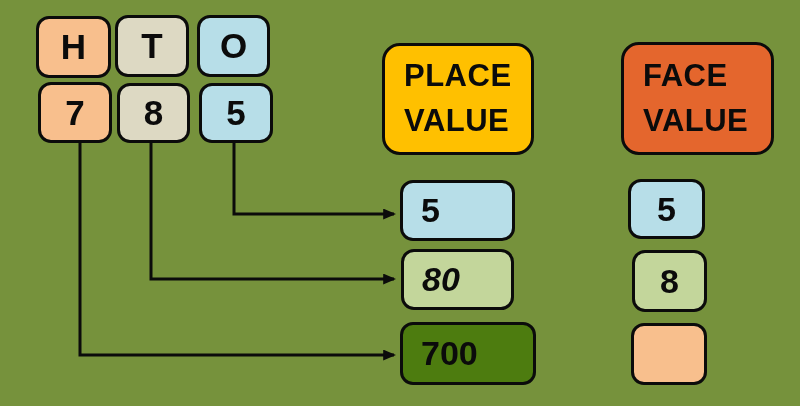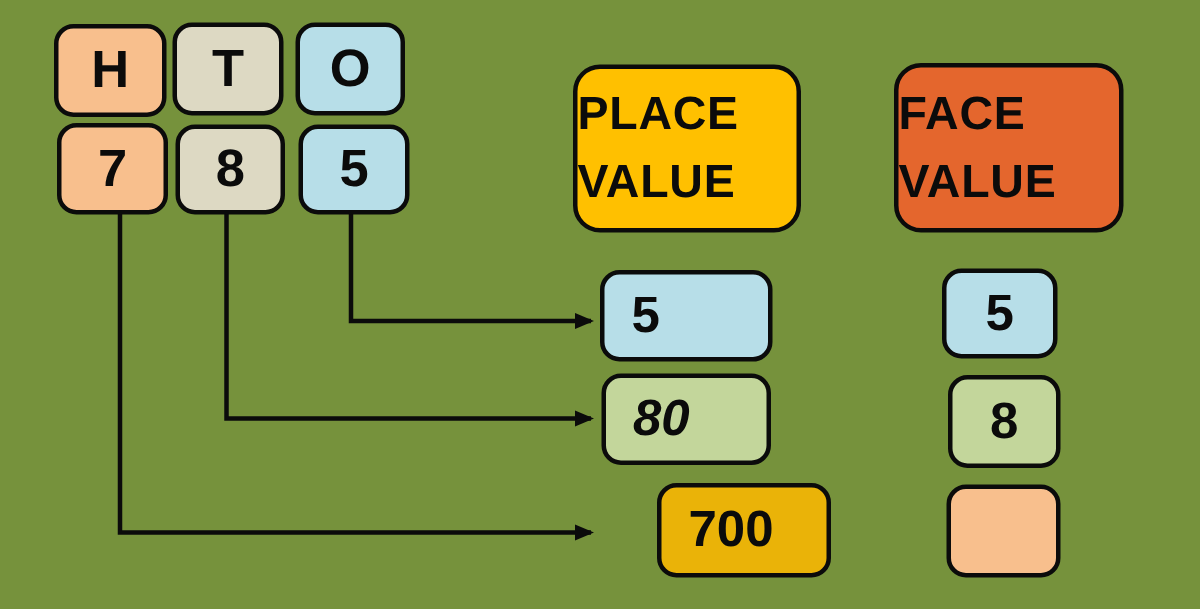--- a/index.html
+++ b/index.html
@@ -24,20 +24,21 @@
     justify-content: center;
     font-weight: bold;
     color: #0b0b0b;
   }
   .cell {
     font-size: 35px;
   }
   .header {
     border-radius: 18px;
     justify-content: flex-start;
+    padding-left: 19px;
     padding-right: 8px;
     font-size: 31px;
     line-height: 1.45;
     letter-spacing: 0.5px;
   }
   .pv-item {
     justify-content: flex-start;
     padding-left: 18px;
     font-size: 34px;
   }
@@ -69,23 +70,23 @@
 
   <div class="box cell" style="left: 36px; top: 16px; width: 75px; height: 62px; background-color: rgb(248, 191, 141);">H</div>
   <div class="box cell" style="left: 115px; top: 15px; width: 74px; height: 62px; background-color: rgb(221, 217, 195);">T</div>
   <div class="box cell" style="left: 197px; top: 15px; width: 73px; height: 62px; background-color: rgb(183, 222, 232);">O</div>
 
   <div class="box cell" style="left: 38px; top: 82px; width: 74px; height: 61px; background-color: rgb(248, 191, 141);">7</div>
   <div class="box cell" style="left: 117px; top: 83px; width: 73px; height: 60px; background-color: rgb(221, 217, 195);">8</div>
   <div class="box cell" style="left: 199px; top: 83px; width: 74px; height: 60px; background-color: rgb(183, 222, 232);">5</div>
 
   <div class="box header" style="left: 382px; top: 43px; width: 152px; height: 112px; background-color: rgb(255, 192, 0);">PLACE VALUE</div>
-  <div class="box header" style="left: 596px; top: 42px; width: 153px; height: 113px; background-color: rgb(228, 102, 45);">FACE VALUE</div>
+  <div class="box header" style="left: 621px; top: 42px; width: 153px; height: 113px; background-color: rgb(228, 102, 45);">FACE VALUE</div>
 
   <div class="box pv-item" style="left: 400px; top: 180px; width: 115px; height: 61px; background-color: rgb(183, 222, 232);">5</div>
   <div class="box pv-item" style="left: 401px; top: 249px; width: 113px; height: 61px; background-color: rgb(195, 214, 155); font-style: italic;">80</div>
-  <div class="box pv-item" style="left: 400px; top: 322px; width: 116px; height: 63px; background-color: #eab308; margin-left: 38px;">700</div>
+  <div class="box pv-item" style="left: 400px; top: 322px; width: 136px; height: 63px; background-color: #4d7c0f;">700</div>
 
   <div class="box fv-item" style="left: 628px; top: 179px; width: 77px; height: 60px; background-color: rgb(183, 222, 232);">5</div>
   <div class="box fv-item" style="left: 632px; top: 250px; width: 75px; height: 62px; background-color: rgb(195, 214, 155);">8</div>
   <div class="box fv-item" style="left: 631px; top: 323px; width: 76px; height: 62px; background-color: rgb(248, 191, 141);"></div>
 
 </div>
 
 </body></html>

